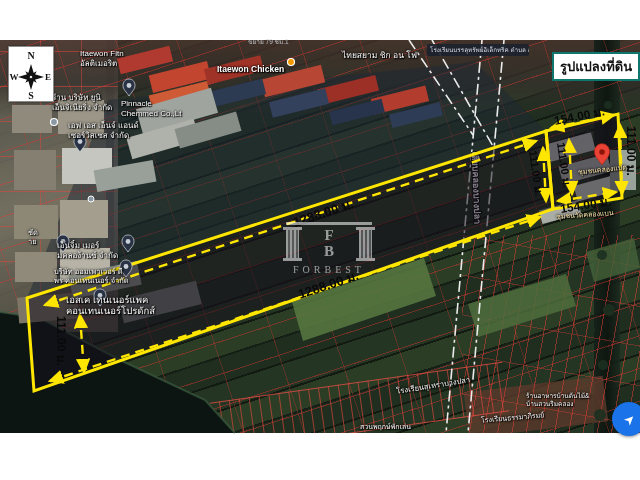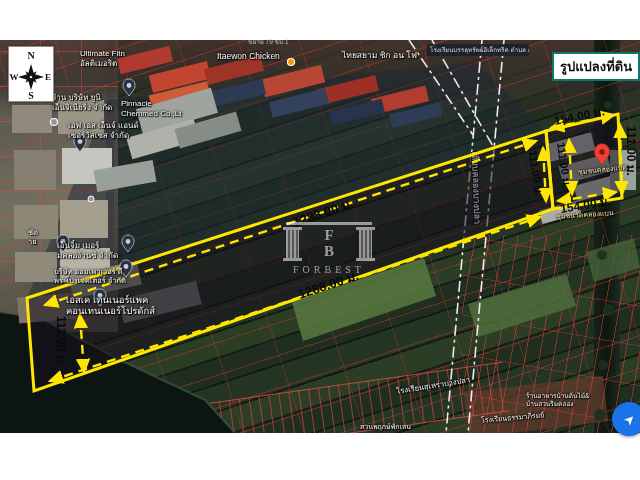--- a/index.html
+++ b/index.html
@@ -216,24 +216,24 @@
           <circle cy="-10.5" r="2.2" fill="#8c1408"></circle>
         </g>
       <circle cx="291" cy="62" r="3.5" fill="#f29900" stroke="#fff" stroke-width="1.2"></circle>
       <circle cx="54" cy="122" r="3.5" fill="#8a97a5" stroke="#fff" stroke-width="1.2"></circle>
       <circle cx="91" cy="199" r="3" fill="#8a97a5" stroke="#fff" stroke-width="1"></circle>
     </g>
   </svg>
 
   <div class="lbl faint" style="left:248px;top:38px;">ขยาย 79 ชม.1</div>
   <div class="lbl" style="left:80px;top:49px;">
-    <span>Ultimate Fitn</span>
+    <span>Itaewon Fitn</span>
     <span>อัลติเมอริต</span>
   </div>
-  <div class="lbl" style="left:217px;top:51px;font-size:8.5px;">Itaewon Chicken</div>
+  <div class="lbl" style="left:217px;top:64px;font-size:8.5px;font-weight:bold;">Itaewon Chicken</div>
   <div class="lbl" style="left:342px;top:50px;font-size:8.5px;">ไทยสยาม ชิก อน โฟ</div>
   <div class="tooltip">โรงเรียนบรรลุทรัพย์อิเล็กทริค ตำบล ลำลูกกา</div>
   <div class="lbl" style="left:52px;top:93px;">
     <span>ร้าน บริษัท ยูนิ</span>
     <span>เอ็นจิเนียริ่ง จำกัด</span>
   </div>
   <div class="lbl" style="left:121px;top:99px;">
     <span>Pinnacle</span>
     <span>Chemmed Co.,Lt</span>
   </div>
@@ -244,21 +244,21 @@
   <div class="lbl" style="left:28px;top:228px;font-size:7.5px;">
     <span>ชัด</span>
     <span>าย</span>
   </div>
   <div class="lbl" style="left:57px;top:241px;">
     <span>เอ็นจิ๋ม เมอร์</span>
     <span>มคลอง้านซ์ จำกัด</span>
   </div>
   <div class="lbl" style="left:54px;top:267px;font-size:7.5px;">
     <span>บริษัท ออมเพาเวอร์ ดี</span>
-    <span>พร โปรเจคเตอร์ จำกัด</span>
+    <span>พร คอนเทนเนอร์ จำกัด</span>
   </div>
   <div class="lbl" style="left:66px;top:294px;font-size:9.5px;">
     <span>เอสเค เทนเนอร์แพค</span>
     <span>คอนเทนเนอร์โปรดักส์</span>
   </div>
   <div class="lbl cream" style="left:578px;top:166px;font-size:7px;transform:rotate(-6deg);">ชุมชนคลองแปด</div>
   <div class="lbl cream" style="left:556px;top:211px;font-size:7px;transform:rotate(-4deg);">ชุมชนวัดคลองแบน</div>
   <div class="lbl" style="left:396px;top:381px;font-size:7.5px;transform:rotate(-9deg);">โรงเรียนสุเหร่าบางปลา</div>
   <div class="lbl" style="left:360px;top:423px;font-size:7px;">สวนพฤกษ์พักเล่น</div>
   <div class="lbl" style="left:481px;top:414px;font-size:7px;transform:rotate(-5deg);">โรงเรียนธรรมาภิรมย์</div>

